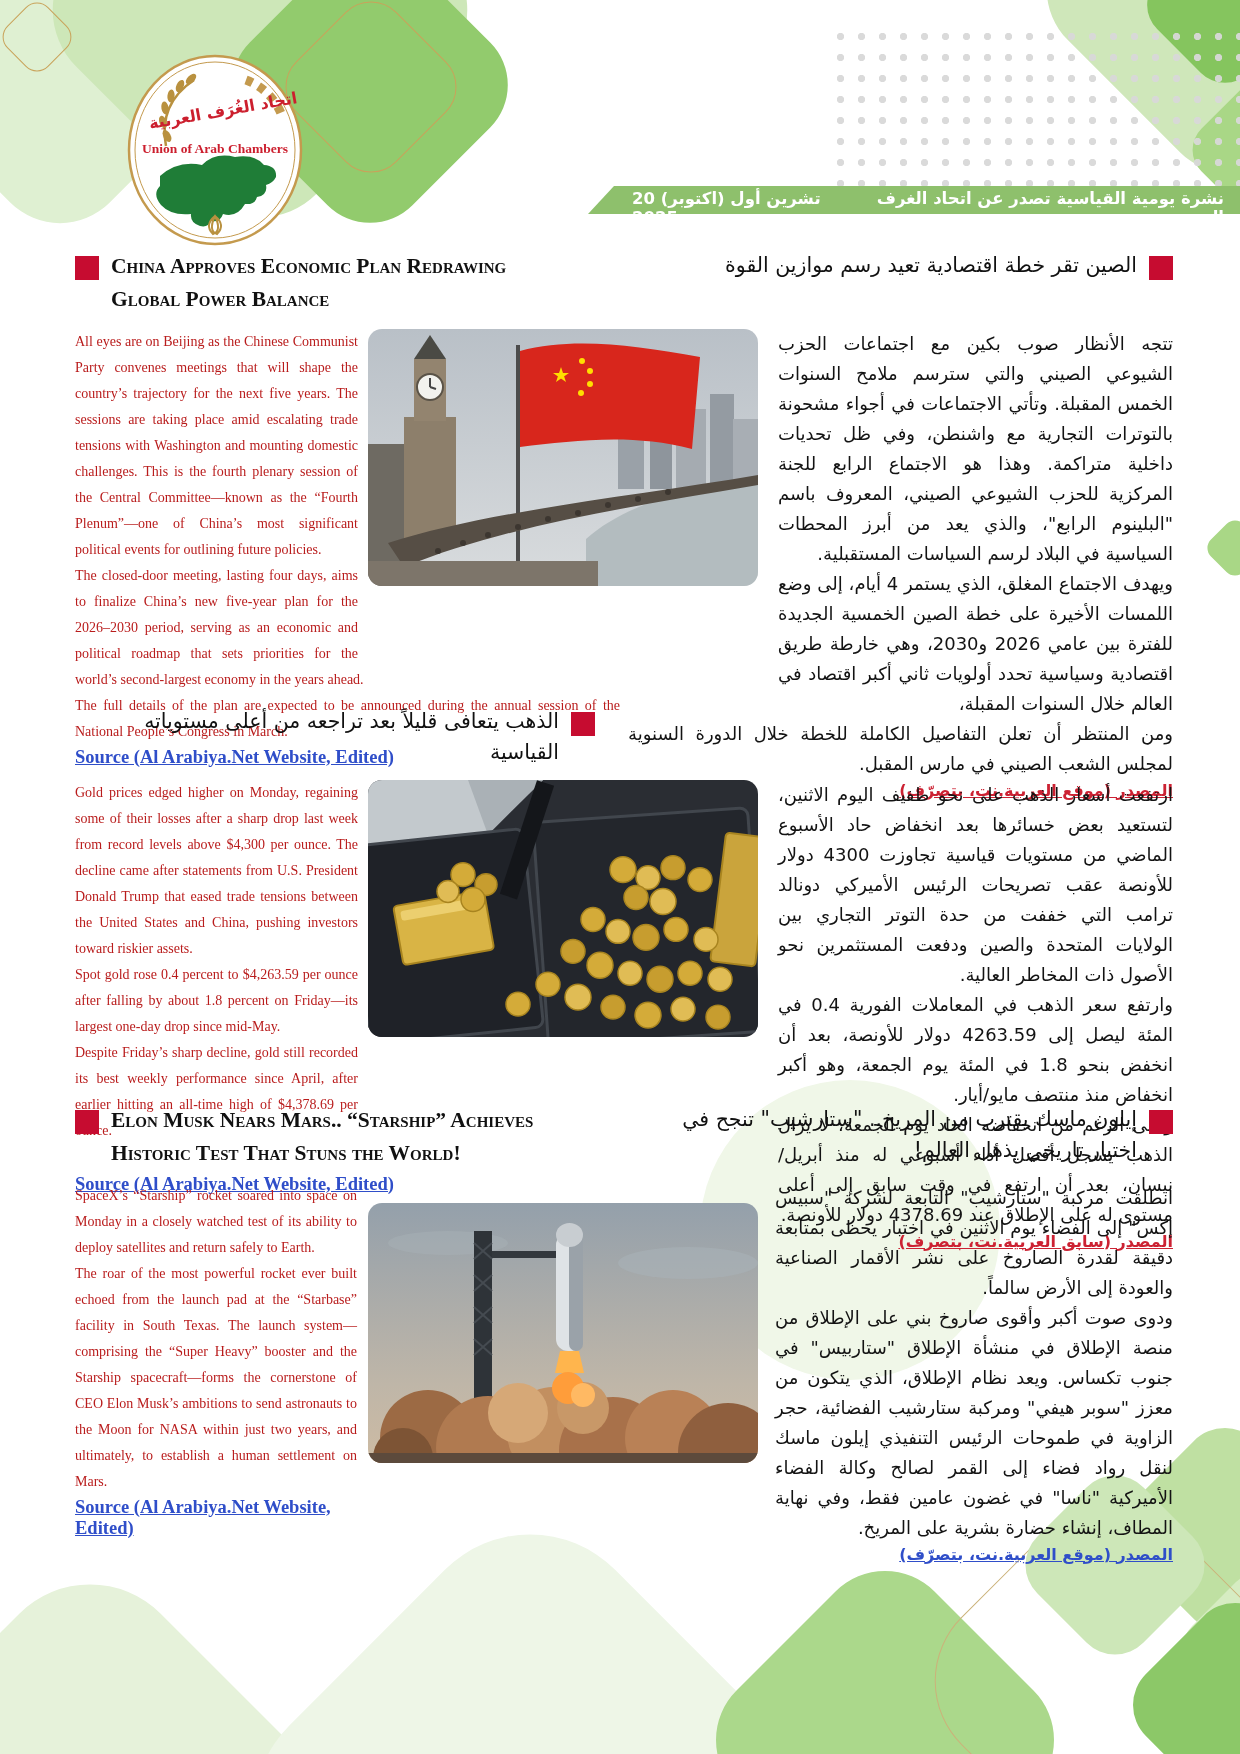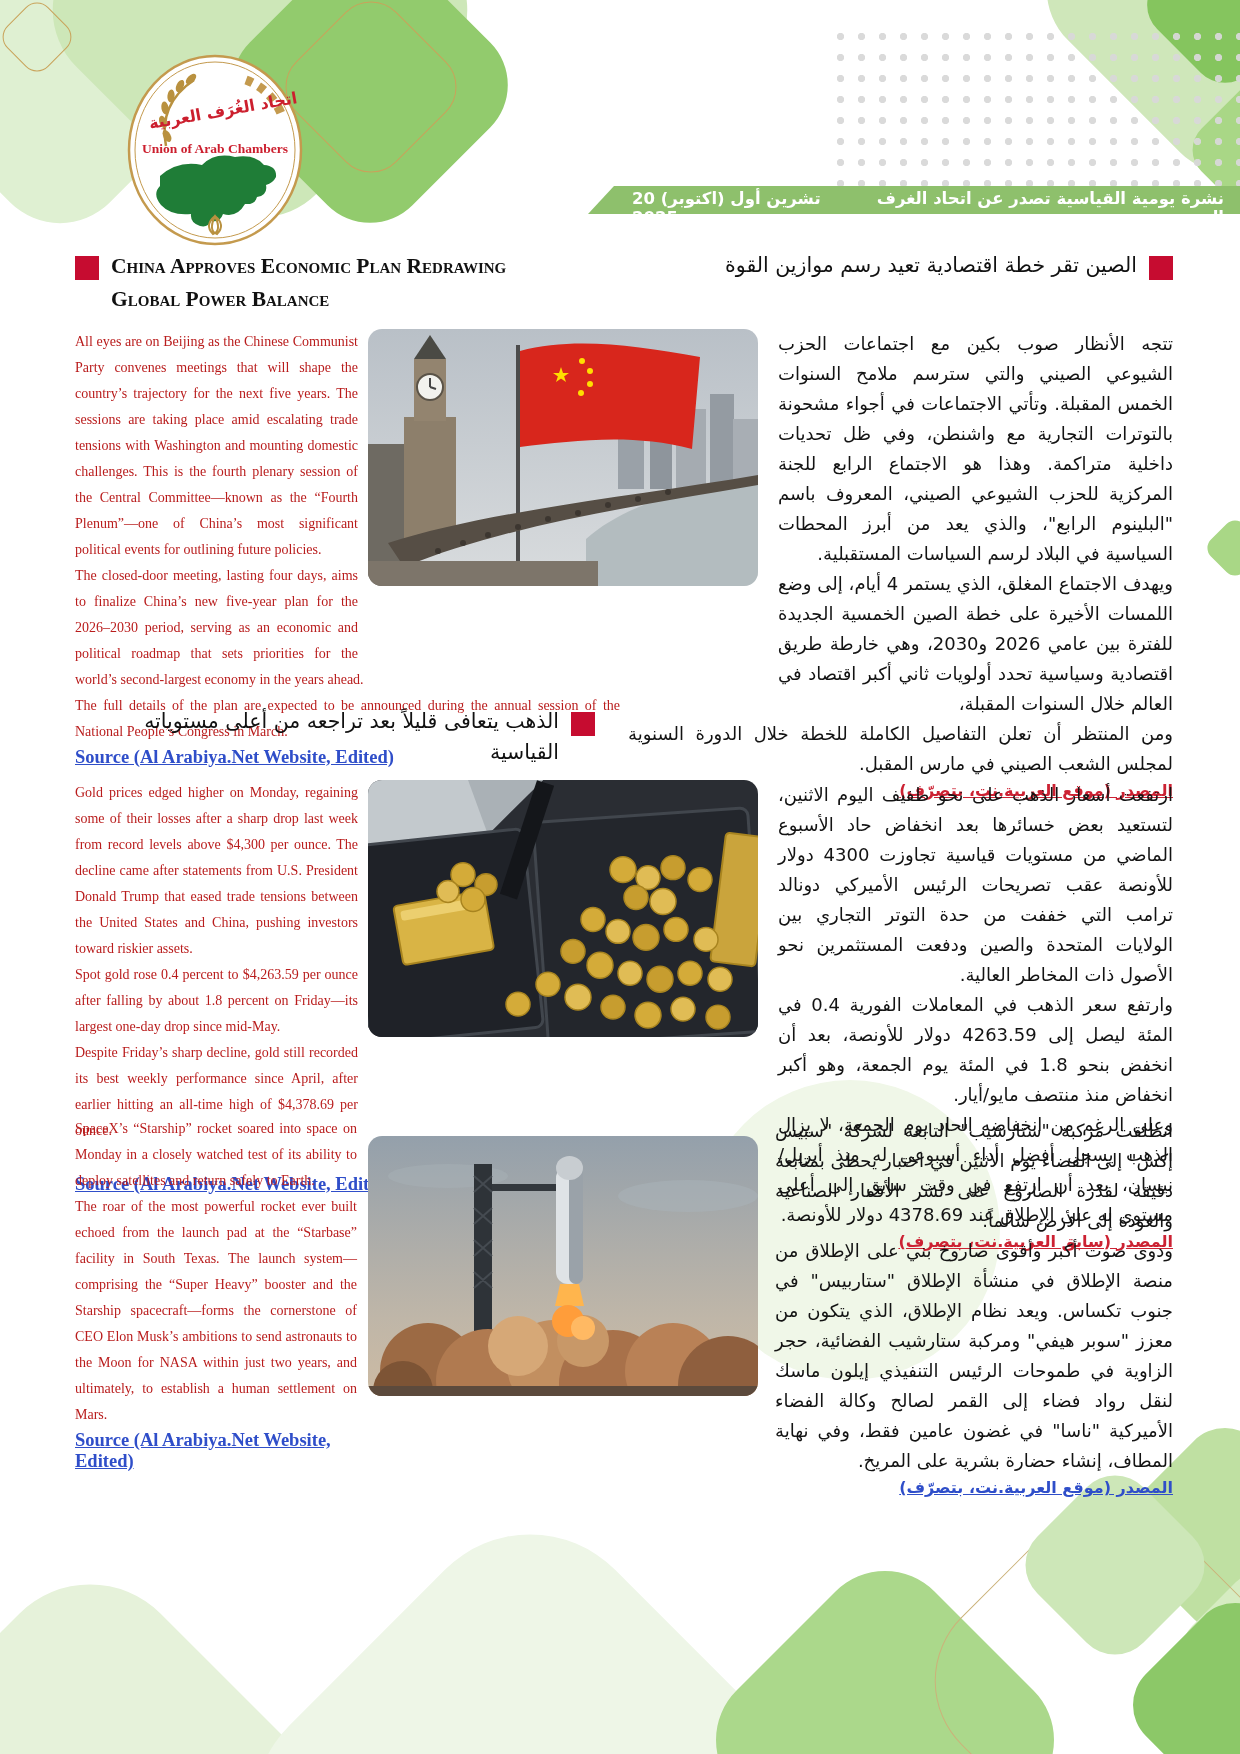--- a/index.html
+++ b/index.html
@@ -267,20 +267,30 @@
         <div class="sp-l"></div>
         <div class="ar-body">ارتفعت أسعار الذهب على نحو طفيف اليوم الاثنين، لتستعيد بعض خسائرها بعد انخفاض حاد الأسبوع الماضي من مستويات قياسية تجاوزت 4300 دولار للأونصة عقب تصريحات الرئيس الأميركي دونالد ترامب التي خففت من حدة التوتر التجاري بين الولايات المتحدة والصين ودفعت المستثمرين نحو الأصول ذات المخاطر العالية.
 وارتفع سعر الذهب في المعاملات الفورية 0.4 في المئة ليصل إلى 4263.59 دولار للأونصة، بعد أن انخفض بنحو 1.8 في المئة يوم الجمعة، وهو أكبر انخفاض منذ منتصف مايو/أيار.
 وعلى الرغم من انخفاضه الحاد يوم الجمعة، لا يزال الذهب يسجل أفضل أداء أسبوعي له منذ أبريل/نيسان، بعد أن ارتفع في وقت سابق إلى أعلى مستوى له على الإطلاق عند 4378.69 دولار للأونصة.</div>
         <span class="ar-source src-red">المصدر (سابق العربية.نت، بتصرف)</span>
       </div>
     </div>
   </section>
 
   <section class="article a3">
+    <div class="headline">
+      <div class="hl-en">
+        <div class="bullet"></div>
+        <div class="en-title">Elon Musk Nears Mars.. “Starship” Achieves Historic Test That Stuns the World!</div>
+      </div>
+      <div class="hl-ar">
+        <div class="bullet"></div>
+        <div class="ar-title">إيلون ماسك يقترب من المريخ.. "ستارشيب" تنجح في اختبار تاريخي يذهل العالم!</div>
+      </div>
+    </div>
     <div class="bodyrow">
       <div class="article-img">
         <svg viewBox="0 0 390 260" preserveAspectRatio="none">
           <defs>
               <linearGradient id="sky3" x1="0" y1="0" x2="0" y2="1">
             <stop offset="0" stop-color="#94a0ab"></stop>
                 <stop offset="0.7" stop-color="#bfb6a8"></stop>
                 <stop offset="1" stop-color="#cdbba3"></stop>
           </linearGradient>
             </defs>

